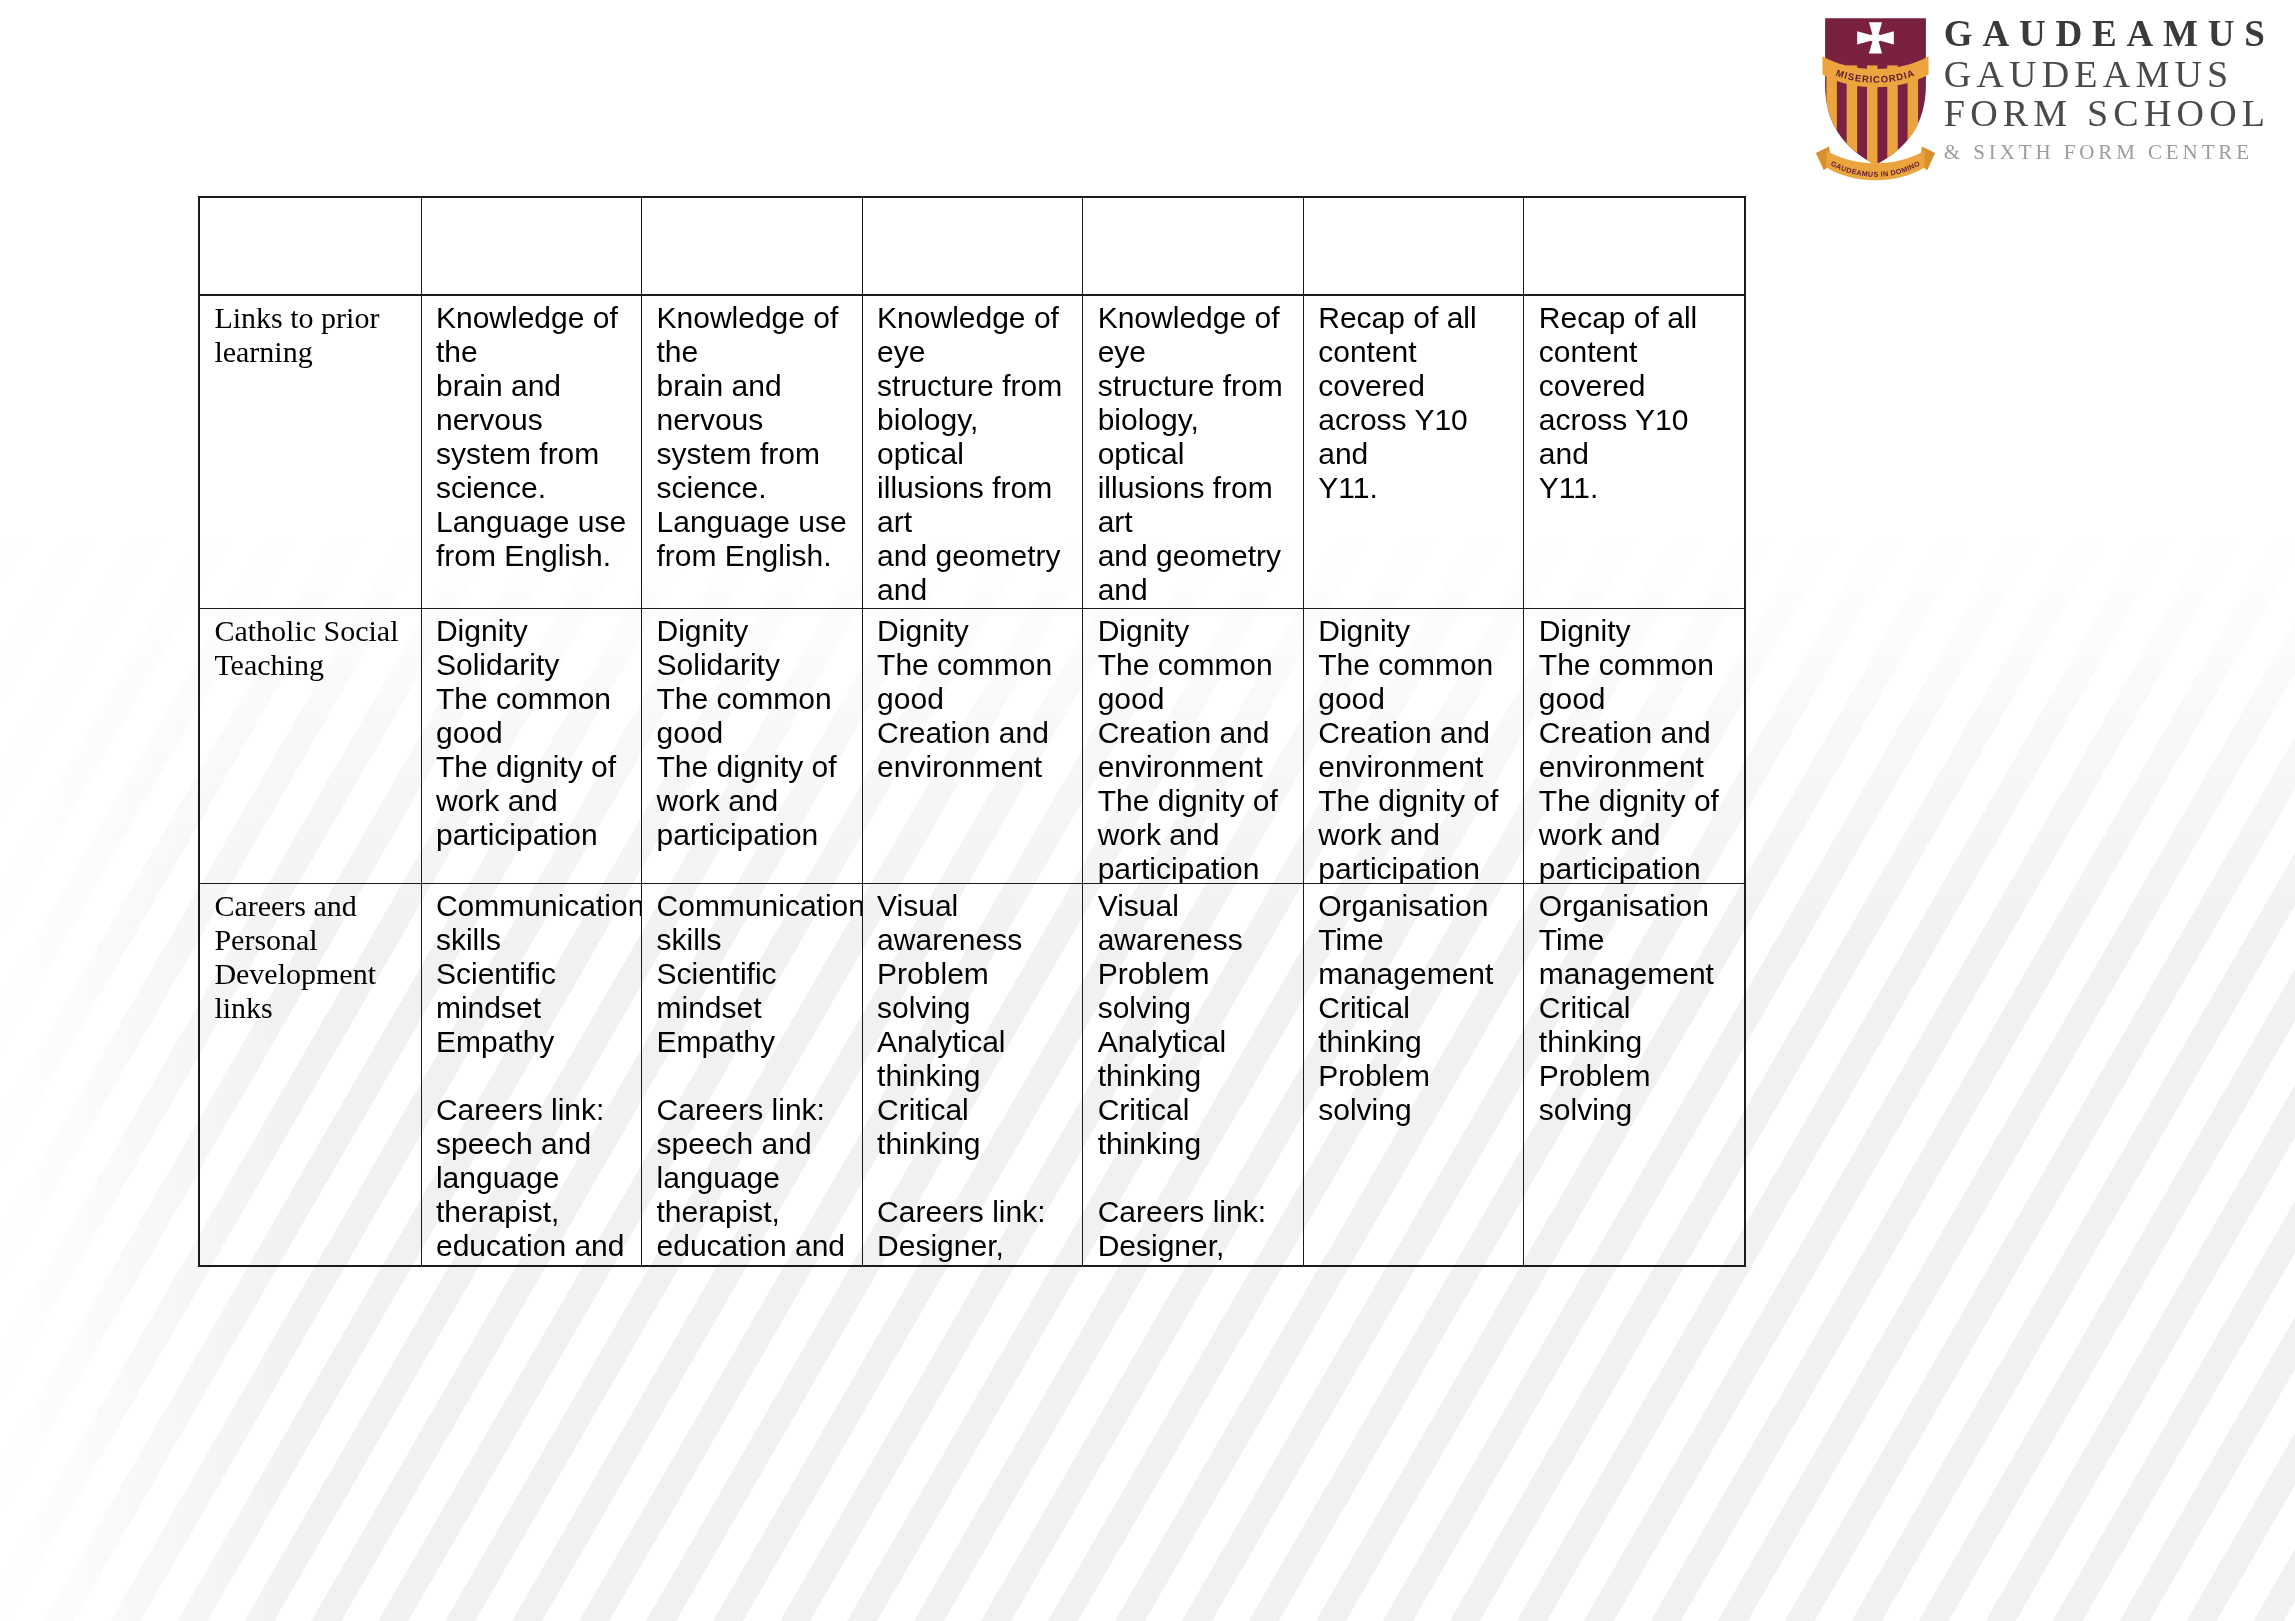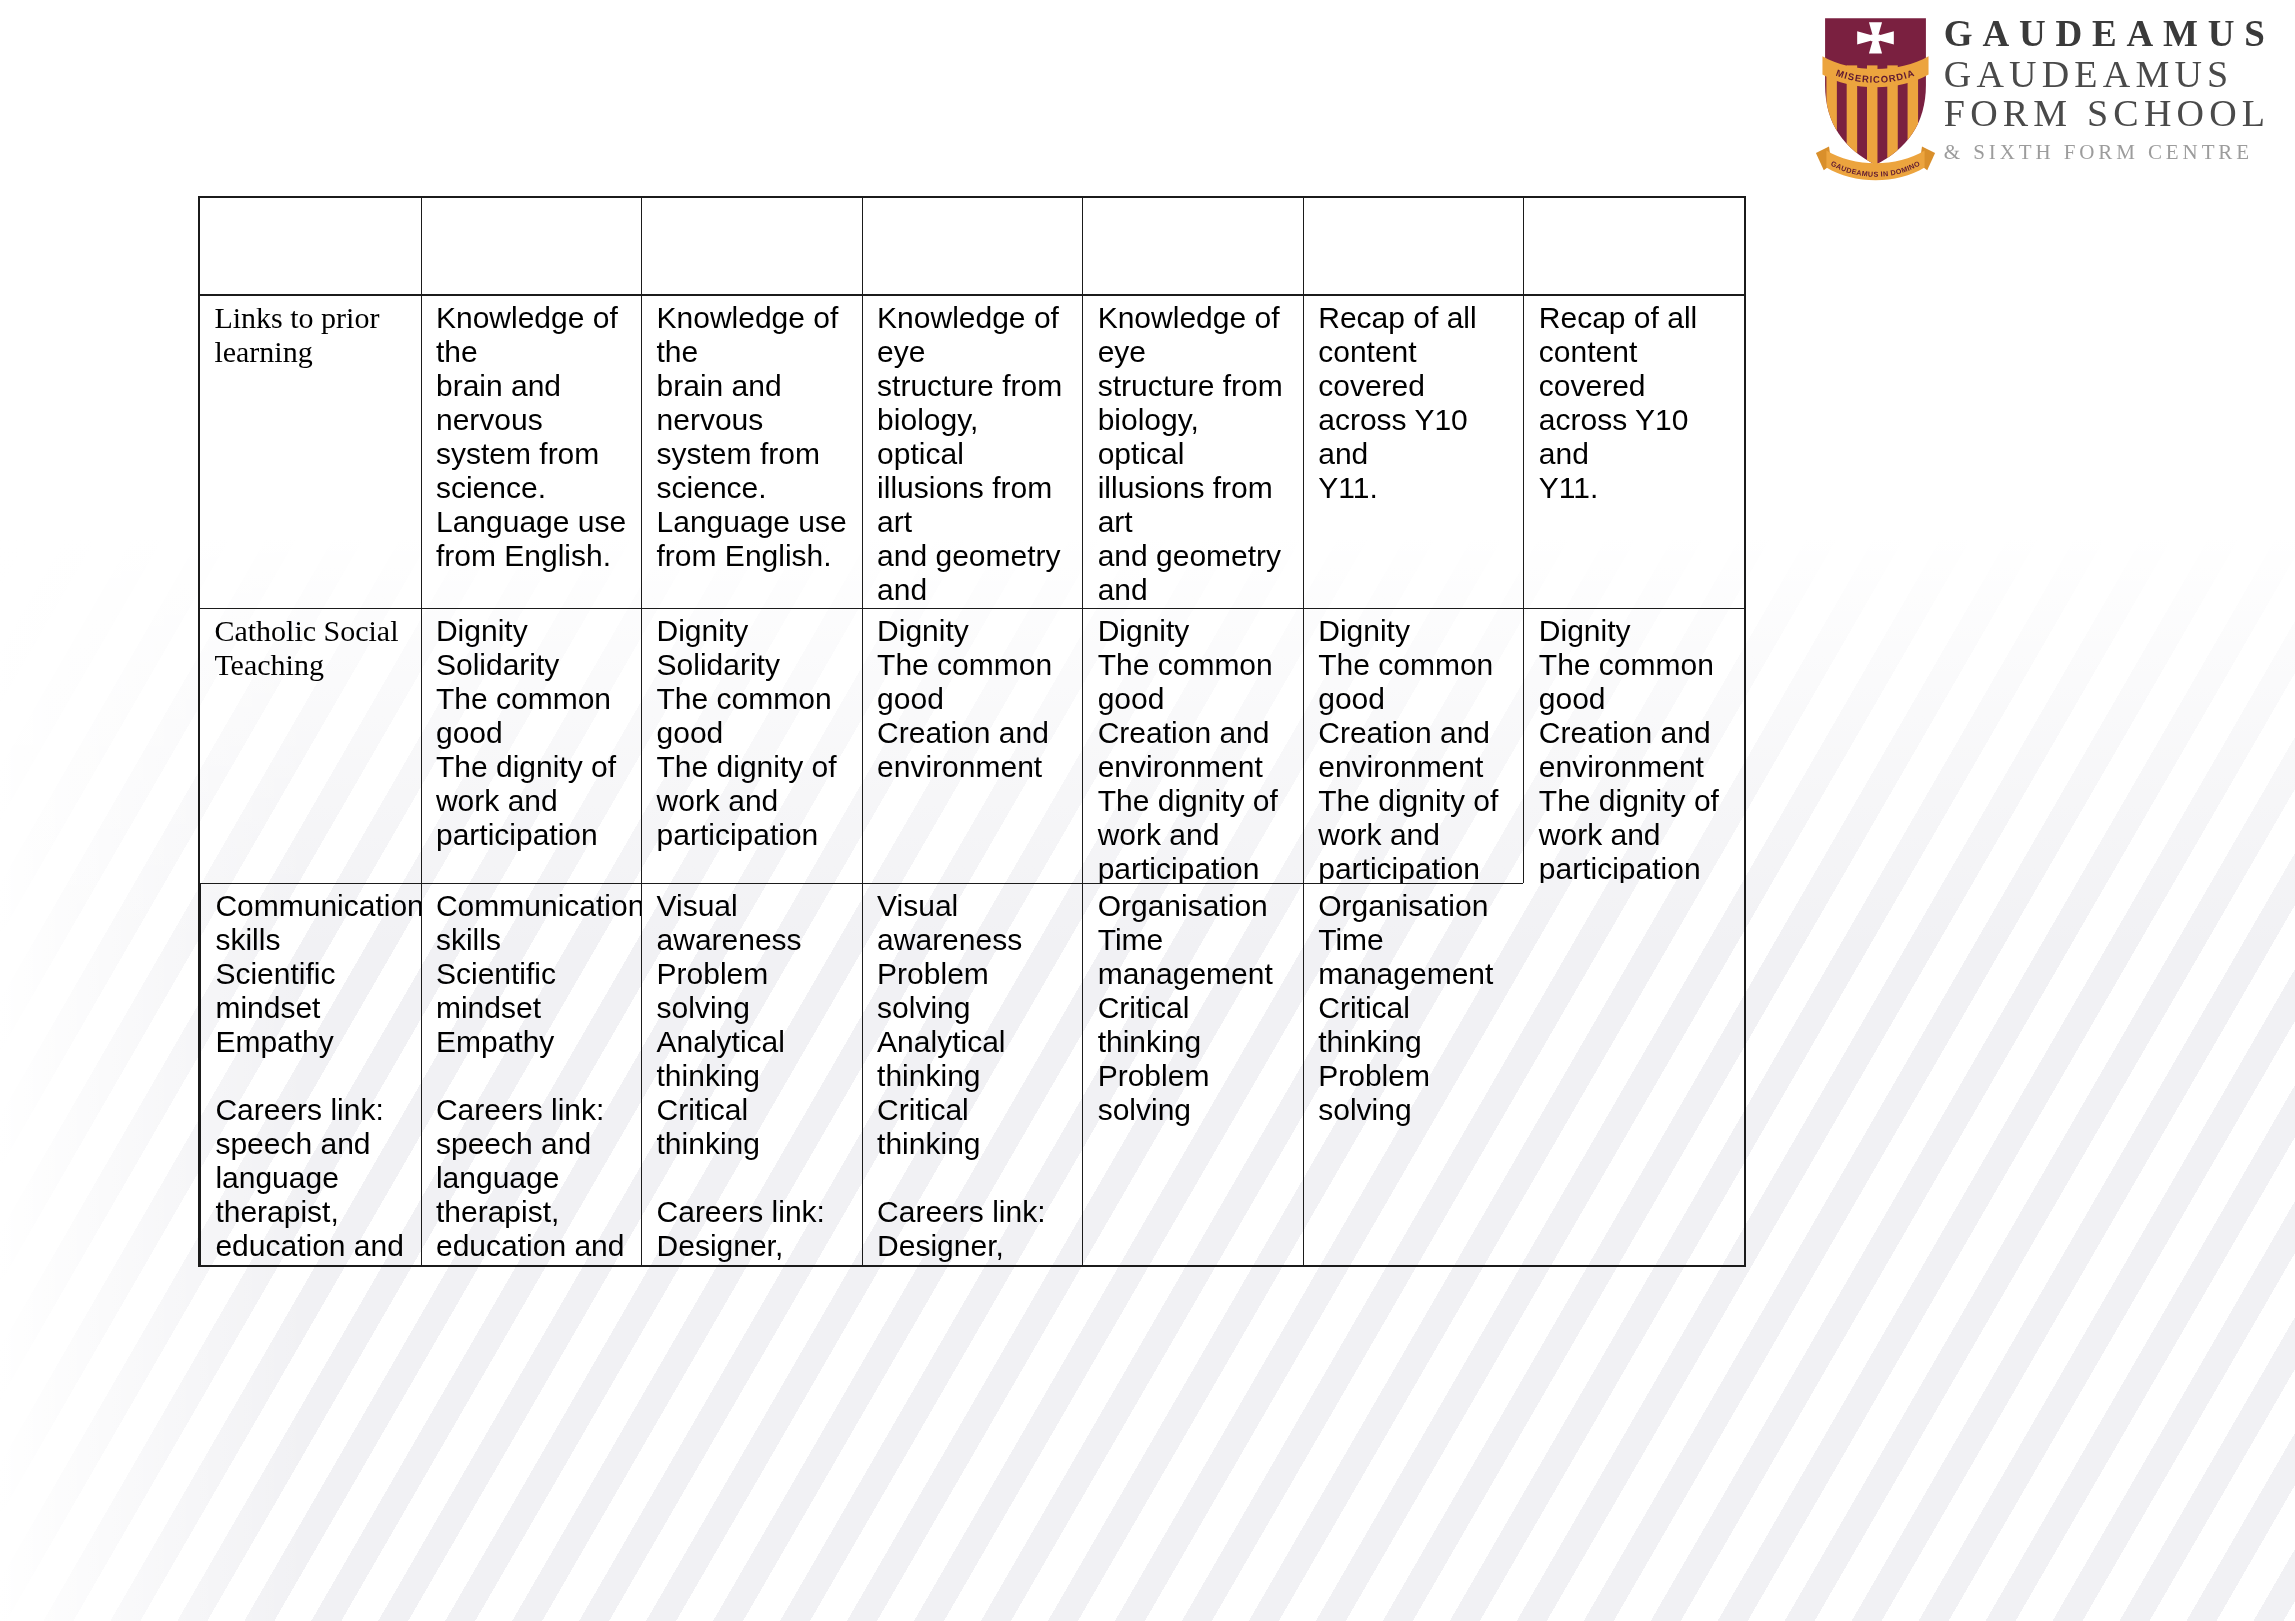--- a/index.html
+++ b/index.html
@@ -193,20 +193,23 @@
 work and
 participation</div>
   <div class="cell">Dignity
 The common good
 Creation and
 environment
 The dignity of
 work and
 participation</div>
 
+  <div class="cell label first-col">Careers and
+Personal
+Development links</div>
   <div class="cell">Communication
 skills
 Scientific mindset
 Empathy
 
 Careers link:
 speech and
 language
 therapist,
 education and

